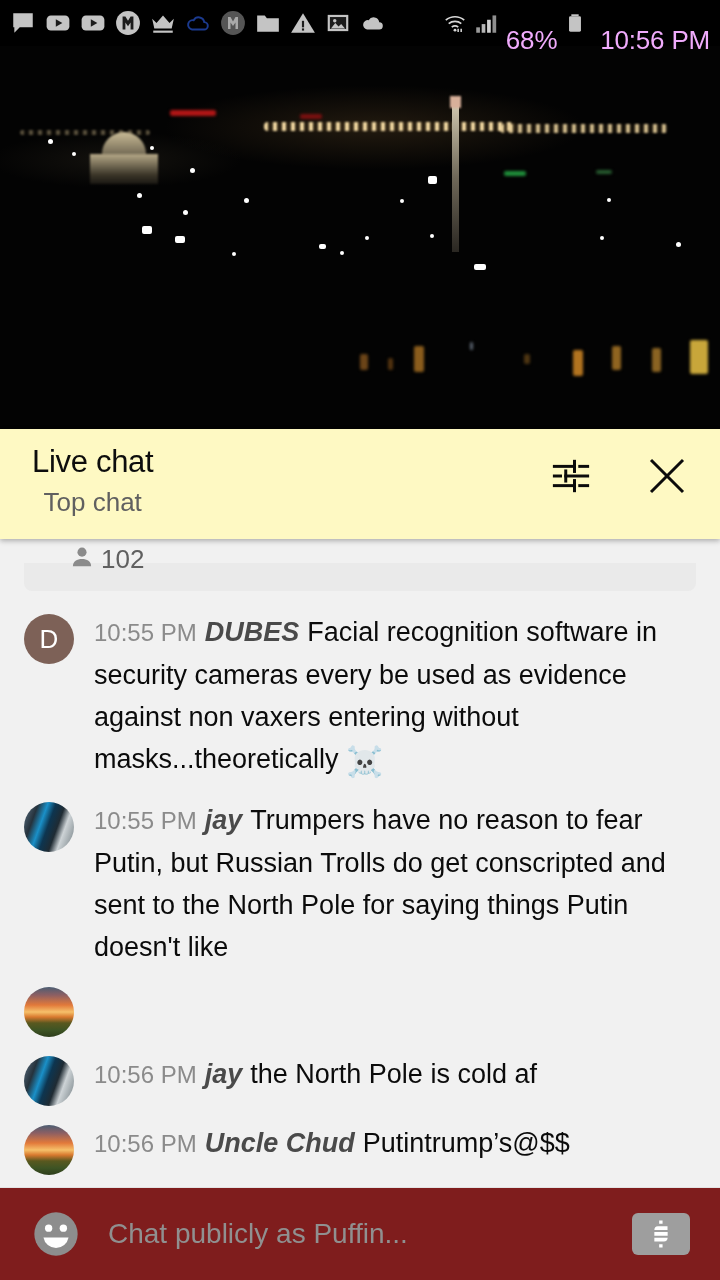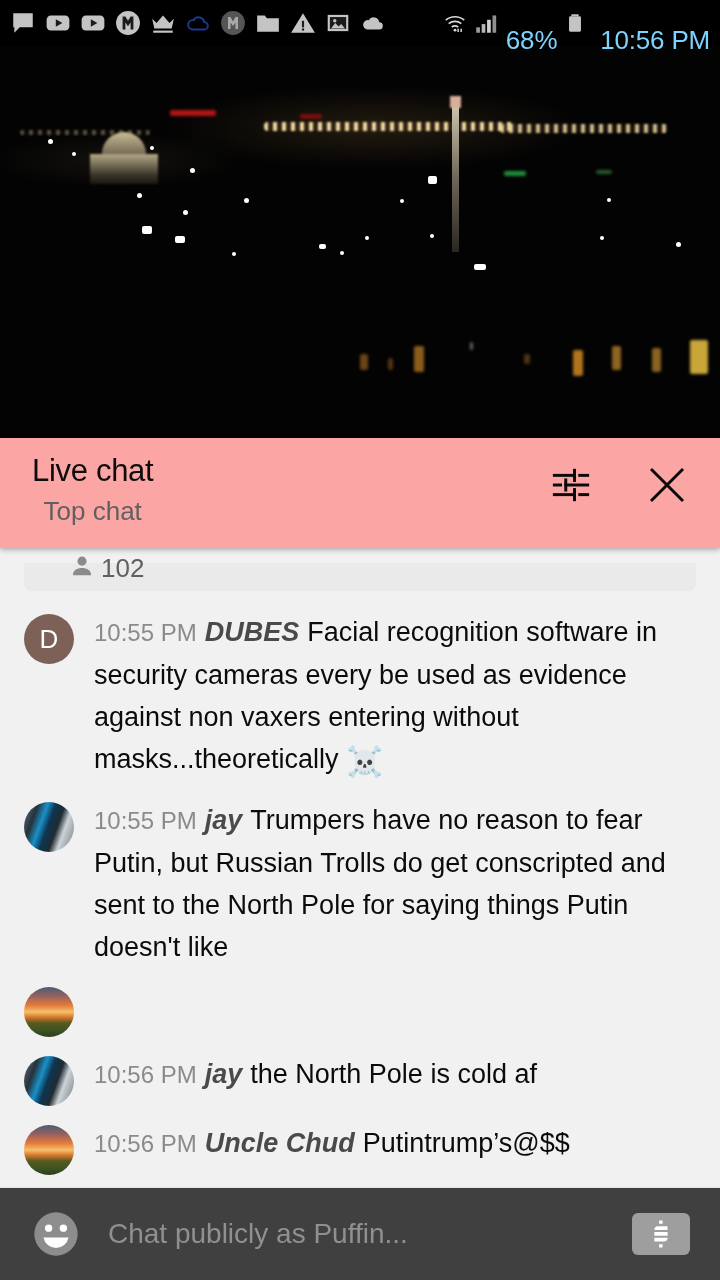--- a/index.html
+++ b/index.html
@@ -47,21 +47,21 @@
     align-items: center;
     gap: 7px;
   }
   .sb-icon {
     width: 26px;
     height: 26px;
     position: relative;
     flex: none;
   }
   .sb-time, .sb-batt-pct {
-    color: #7dd3fc;
+    color: #f0abfc;
     font-size: 26px;
     font-family: "Liberation Sans", sans-serif;
     letter-spacing: -0.2px;
     white-space: nowrap;
     margin-top: 34px;
   }
   .sb-time { margin-left: 3px; }
 
   
   .video {
@@ -139,24 +139,24 @@
     z-index: 8;
   }
   .progressbar .fill {
     height: 100%;
     background: #ec2424;
   }
 
   
   .chat-header {
     position: absolute;
-    top: 438px; left: 0;
+    top: 429px; left: 0;
     width: 720px;
     height: 110px;
-    background: #fca5a5;
+    background: #fef9c3;
     z-index: 20;
     box-shadow: 0 2px 5px rgba(0,0,0,0.28);
   }
   .ch-titles {
     position: absolute;
     left: 32px; top: 14px;
   }
   .ch-title {
     font-size: 31px;
     color: #0d0d0d;
@@ -284,21 +284,21 @@
     font-size: 30px;
     vertical-align: -4px;
   }
 
   
   .chat-input {
     position: absolute;
     left: 0; bottom: 0;
     width: 720px;
     height: 92px;
-    background: #404040;
+    background: #7f1d1d;
     border-top: 1px solid #e3e3e3;
     display: flex;
     align-items: center;
     z-index: 25;
   }
   .emoji-btn {
     width: 52px; height: 52px;
     margin-left: 30px;
     flex: none;
     cursor: pointer;

